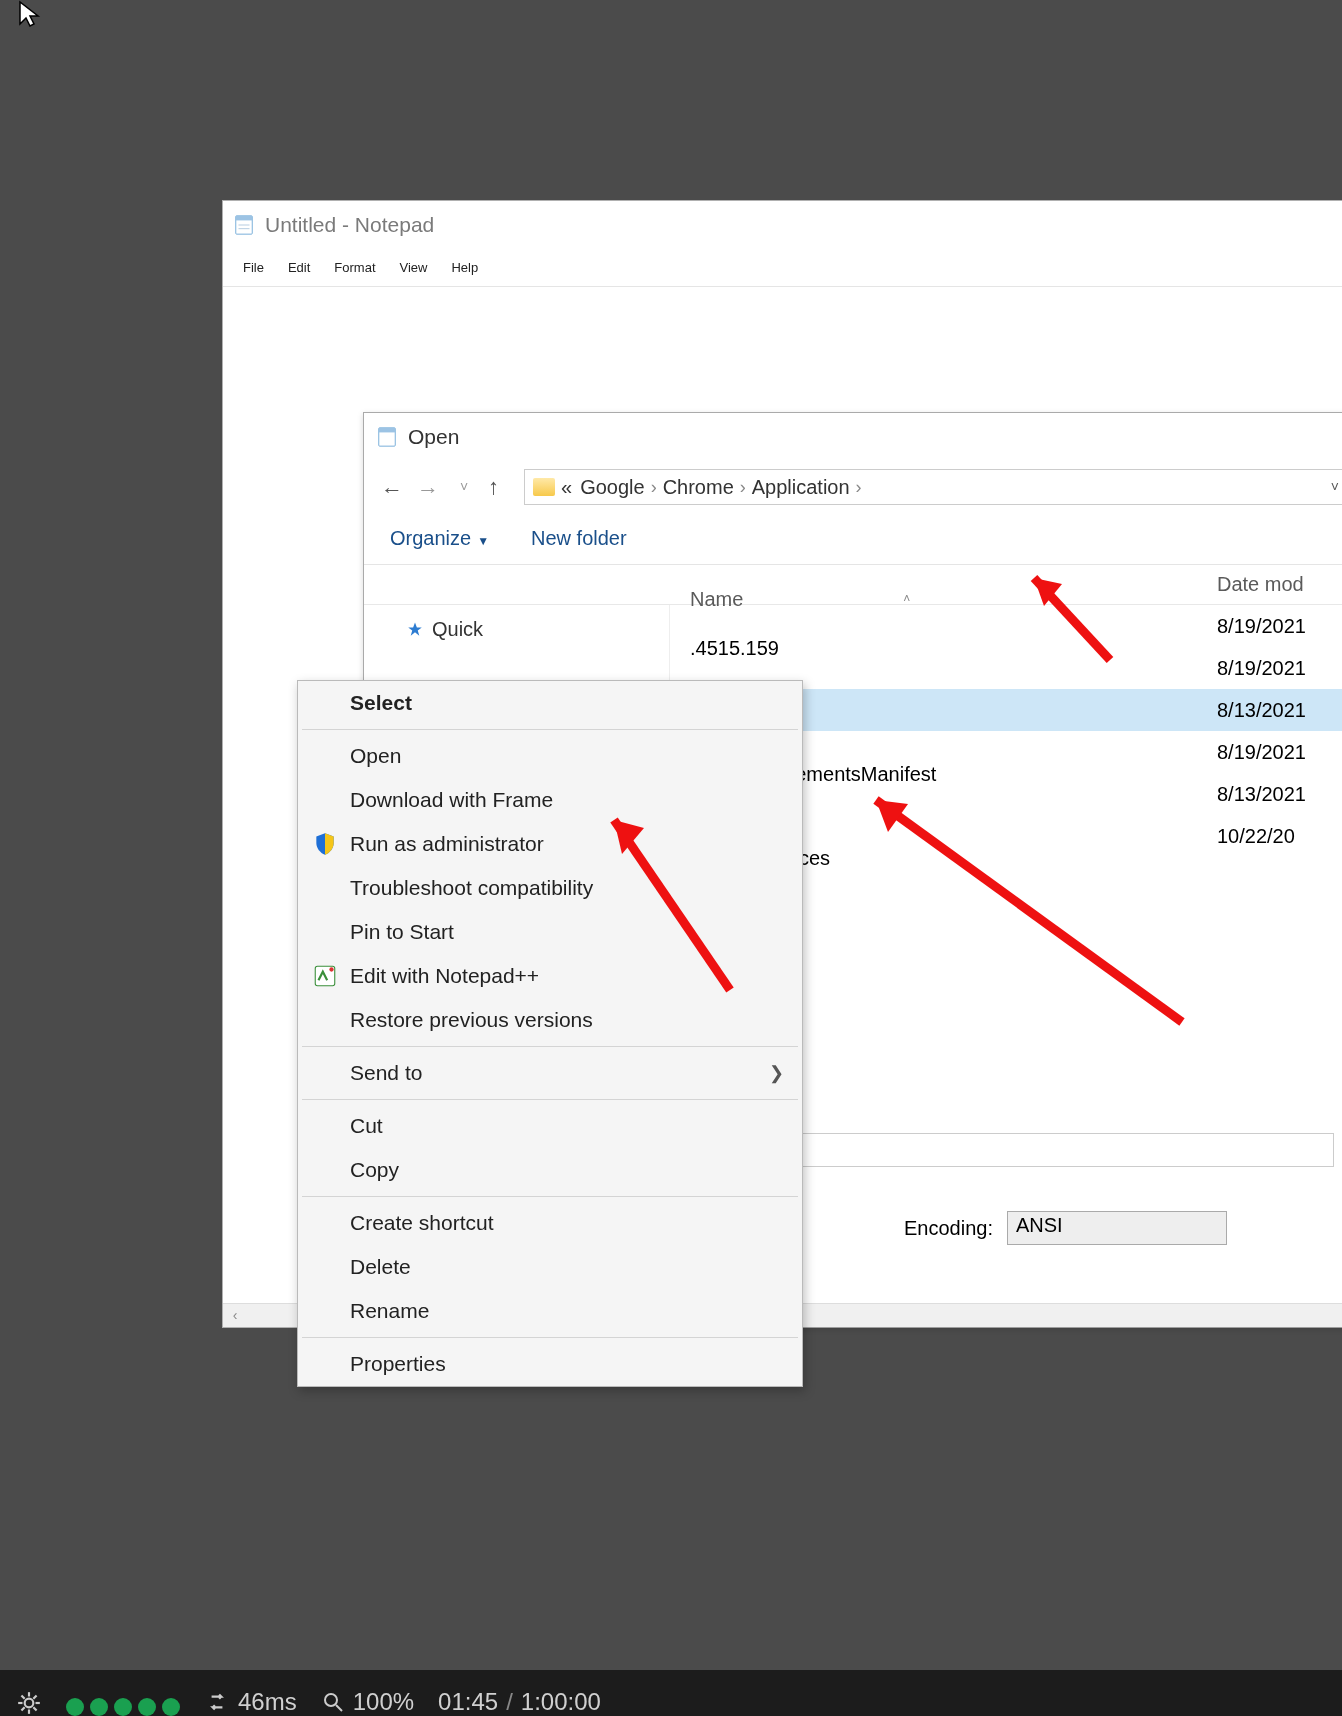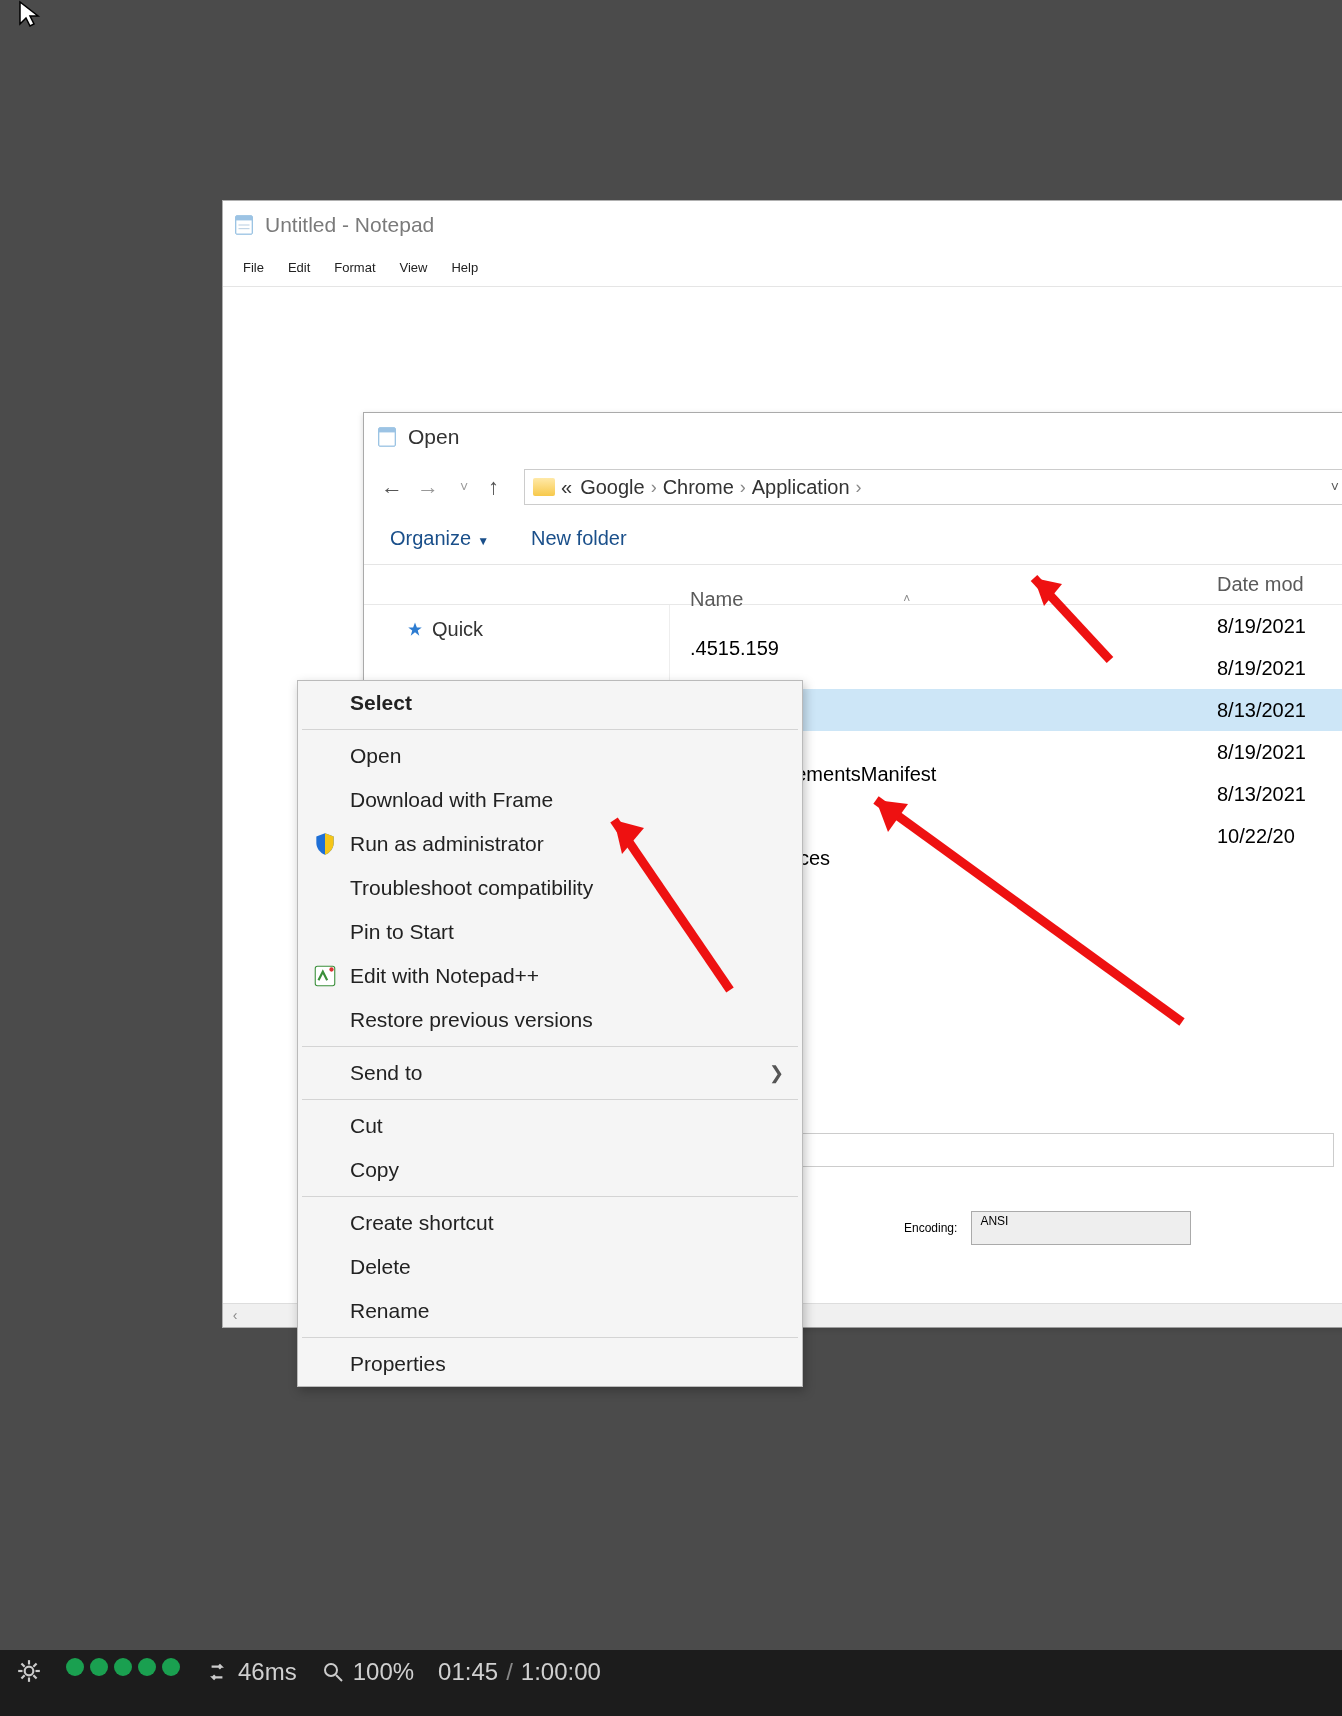--- a/index.html
+++ b/index.html
@@ -39,38 +39,38 @@
   .filebody { display: flex; height: 540px; }
   .treepane { width: 306px; border-right: 1px solid #eee; padding: 10px 0 0 42px; font-size: 20px; color: #333; }
   .tree-item { display: flex; align-items: center; gap: 8px; padding: 3px 0; }
   .star { width: 18px; height: 18px; }
   .filelist { flex: 1; font-size: 20px; }
   .filerow { display: flex; align-items: center; height: 42px; padding-left: 20px; }
   .filerow.sel { background: #cde6f7; }
   .fname { flex: 1; white-space: nowrap; overflow: hidden; margin-top: 44px; }
   .fdate { width: 145px; white-space: nowrap; overflow: hidden; }
   .filename-box { position: absolute; left: 270px; top: 720px; width: 700px; height: 34px; border: 1px solid #ccc; background: #fff; font-size: 20px; padding: 2px 8px; color: #333; overflow: hidden; }
-  .encoding-row { position: absolute; left: 540px; top: 798px; display: flex; align-items: center; gap: 14px; font-size: 12px; }
+  .encoding-row { position: absolute; left: 540px; top: 798px; display: flex; align-items: center; gap: 14px; font-size: 20px; }
   .encoding-box { width: 220px; height: 34px; border: 1px solid #aaa; background: #eee; padding: 2px 8px; }
   .hscroll { position: absolute; left: 0; bottom: 0; height: 24px; width: 100%; background: #f0f0f0; border-top: 1px solid #ddd; }
   .hscroll .handle { position: absolute; left: 2px; top: 3px; width: 20px; height: 18px; color: #888; font-size: 14px; text-align: center; }
 
   
   .context-menu { position: absolute; left: 297px; top: 680px; width: 506px; background: #f5f5f5; border: 1px solid #bababa; box-shadow: 2px 4px 10px rgba(0,0,0,0.25); z-index: 40; font-size: 21px; color: #222; padding: 0 2px; }
   .cmi { display: flex; align-items: center; height: 44px; padding: 0 14px 0 50px; position: relative; }
   .cmi.bold { font-weight: 600; }
   .cmi .arrow { position: absolute; right: 16px; color: #555; font-size: 18px; }
   .cmi-icon { position: absolute; left: 12px; width: 26px; height: 26px; }
   .cm-sep { height: 1px; background: #d4d4d4; margin: 4px 2px; }
 
   
   .red-arrow { position: absolute; z-index: 60; }
 
   
-  .statusbar { position: absolute; left: 0; bottom: 0; width: 100%; height: 66px; background: #1c1c1c; color: #d0d0d0; display: flex; align-items: flex-start; padding: 8px 16px; font-size: 24px; gap: 24px; }
+  .statusbar { position: absolute; left: 0; bottom: 0; width: 100%; height: 46px; background: #1c1c1c; color: #d0d0d0; display: flex; align-items: flex-end; padding: 0 16px; font-size: 24px; gap: 24px; }
   .gear { width: 26px; height: 26px; }
   .dots { display: flex; gap: 6px; }
   .dot { width: 18px; height: 18px; background: #1aa050; border-radius: 50%; }
   .sb-item { display: flex; align-items: center; gap: 8px; }
   .sb-sep { color: #888; }
 </style>
 </head>
 <body>
 
 <svg class="cursor" viewBox="0 0 24 28">

